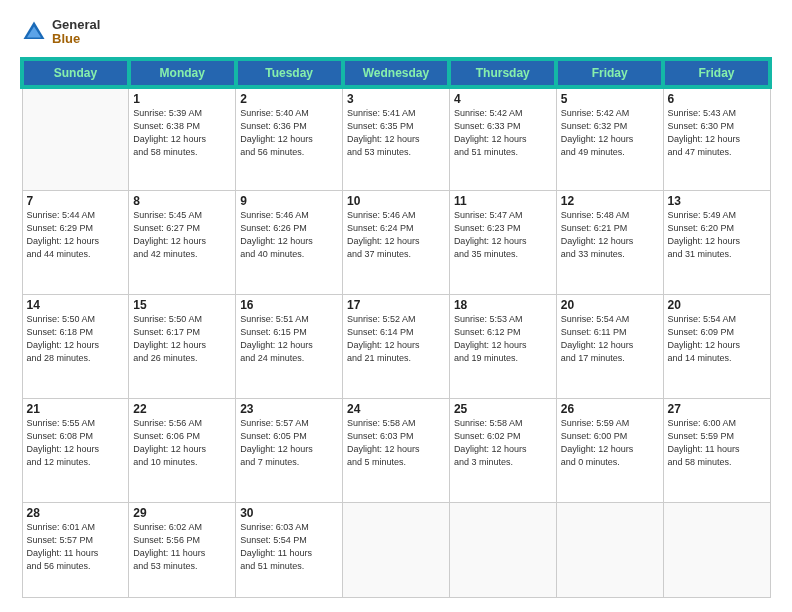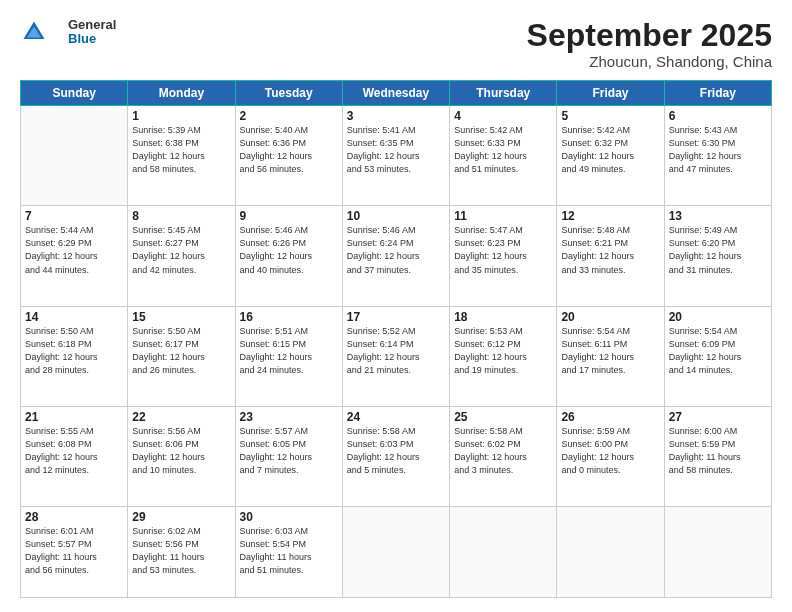--- a/index.html
+++ b/index.html
@@ -18,36 +18,36 @@
       flex-direction: column;
     }
     .header {
       display: flex;
       justify-content: space-between;
       align-items: flex-start;
       margin-bottom: 10px;
     }
     .logo {
       display: flex;
-      gap: 20px;
+      gap: 4px;
     }
     .logo-text {
       display: flex;
       flex-direction: column;
       line-height: 1.1;
     }
     .logo-general {
       font-size: 13px;
       font-weight: bold;
       color: #333;
     }
     .logo-blue {
       font-size: 13px;
       font-weight: bold;
-      color: #0369a1;
+      color: #a16207;
     }
     .logo-icon {
       width: 28px;
       height: 28px;
     }
     .title-block {
       text-align: right;
     }
     .month-title {
       font-size: 32px;
@@ -61,26 +61,26 @@
     }
     .calendar {
       flex: 1;
       border: 1px solid #ccc;
       border-collapse: collapse;
       width: 100%;
       table-layout: fixed;
     }
     .calendar th {
       background: #2566b0;
-      color: #ffffff;
+      color: #86efac;
       font-size: 12px;
       font-weight: bold;
       text-align: center;
       padding: 5px 2px;
-      border: 1px solid #14b8a6;
+      border: 4px solid #14b8a6;
     }
     .calendar td {
       vertical-align: top;
       border: 1px solid #ccc;
       padding: 3px 4px;
       font-size: 9.5px;
       color: #333;
       height: 88px;
     }
     .day-num {
@@ -113,24 +113,20 @@
   <div class="header">
     <div class="logo">
       <svg class="logo-icon" viewBox="0 0 40 40">
         <polygon points="20,5 35,30 5,30" fill="#1a6ab8"></polygon>
         <polygon points="20,12 30,28 10,28" fill="#5ba3e8"></polygon>
       </svg>
       <div class="logo-text">
         <span class="logo-general">General</span>
         <span class="logo-blue">Blue</span>
       </div>
-    </div>
-    <div class="title-block">
-      <div class="month-title">September 2025</div>
-      <div class="subtitle">Zhoucun, Shandong, China</div>
     </div>
   </div>
 
   <table class="calendar">
     <thead>
       <tr>
         <th>Sunday</th>
         <th>Monday</th>
         <th>Tuesday</th>
         <th>Wednesday</th>

